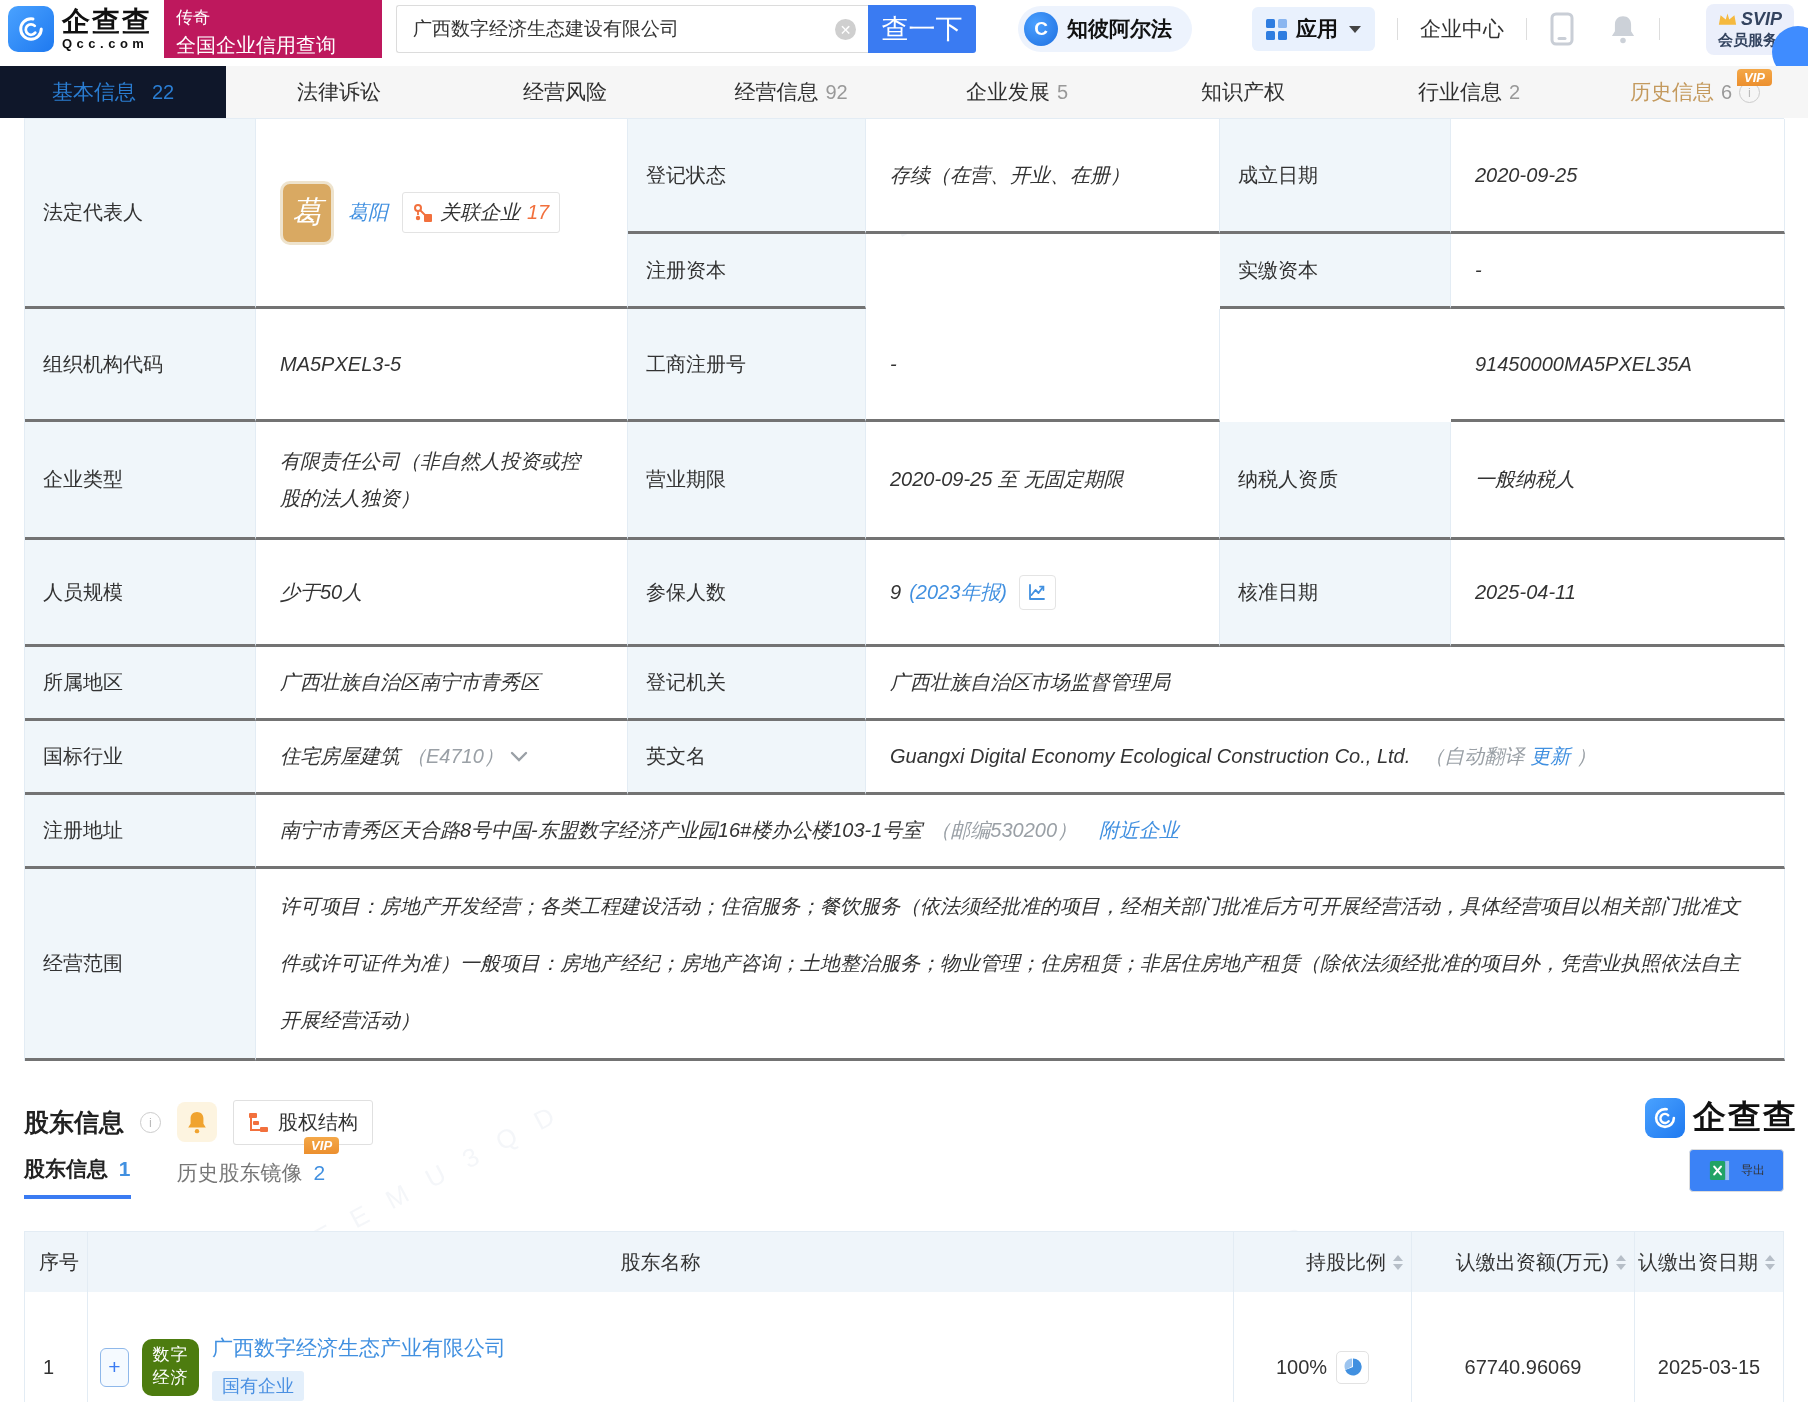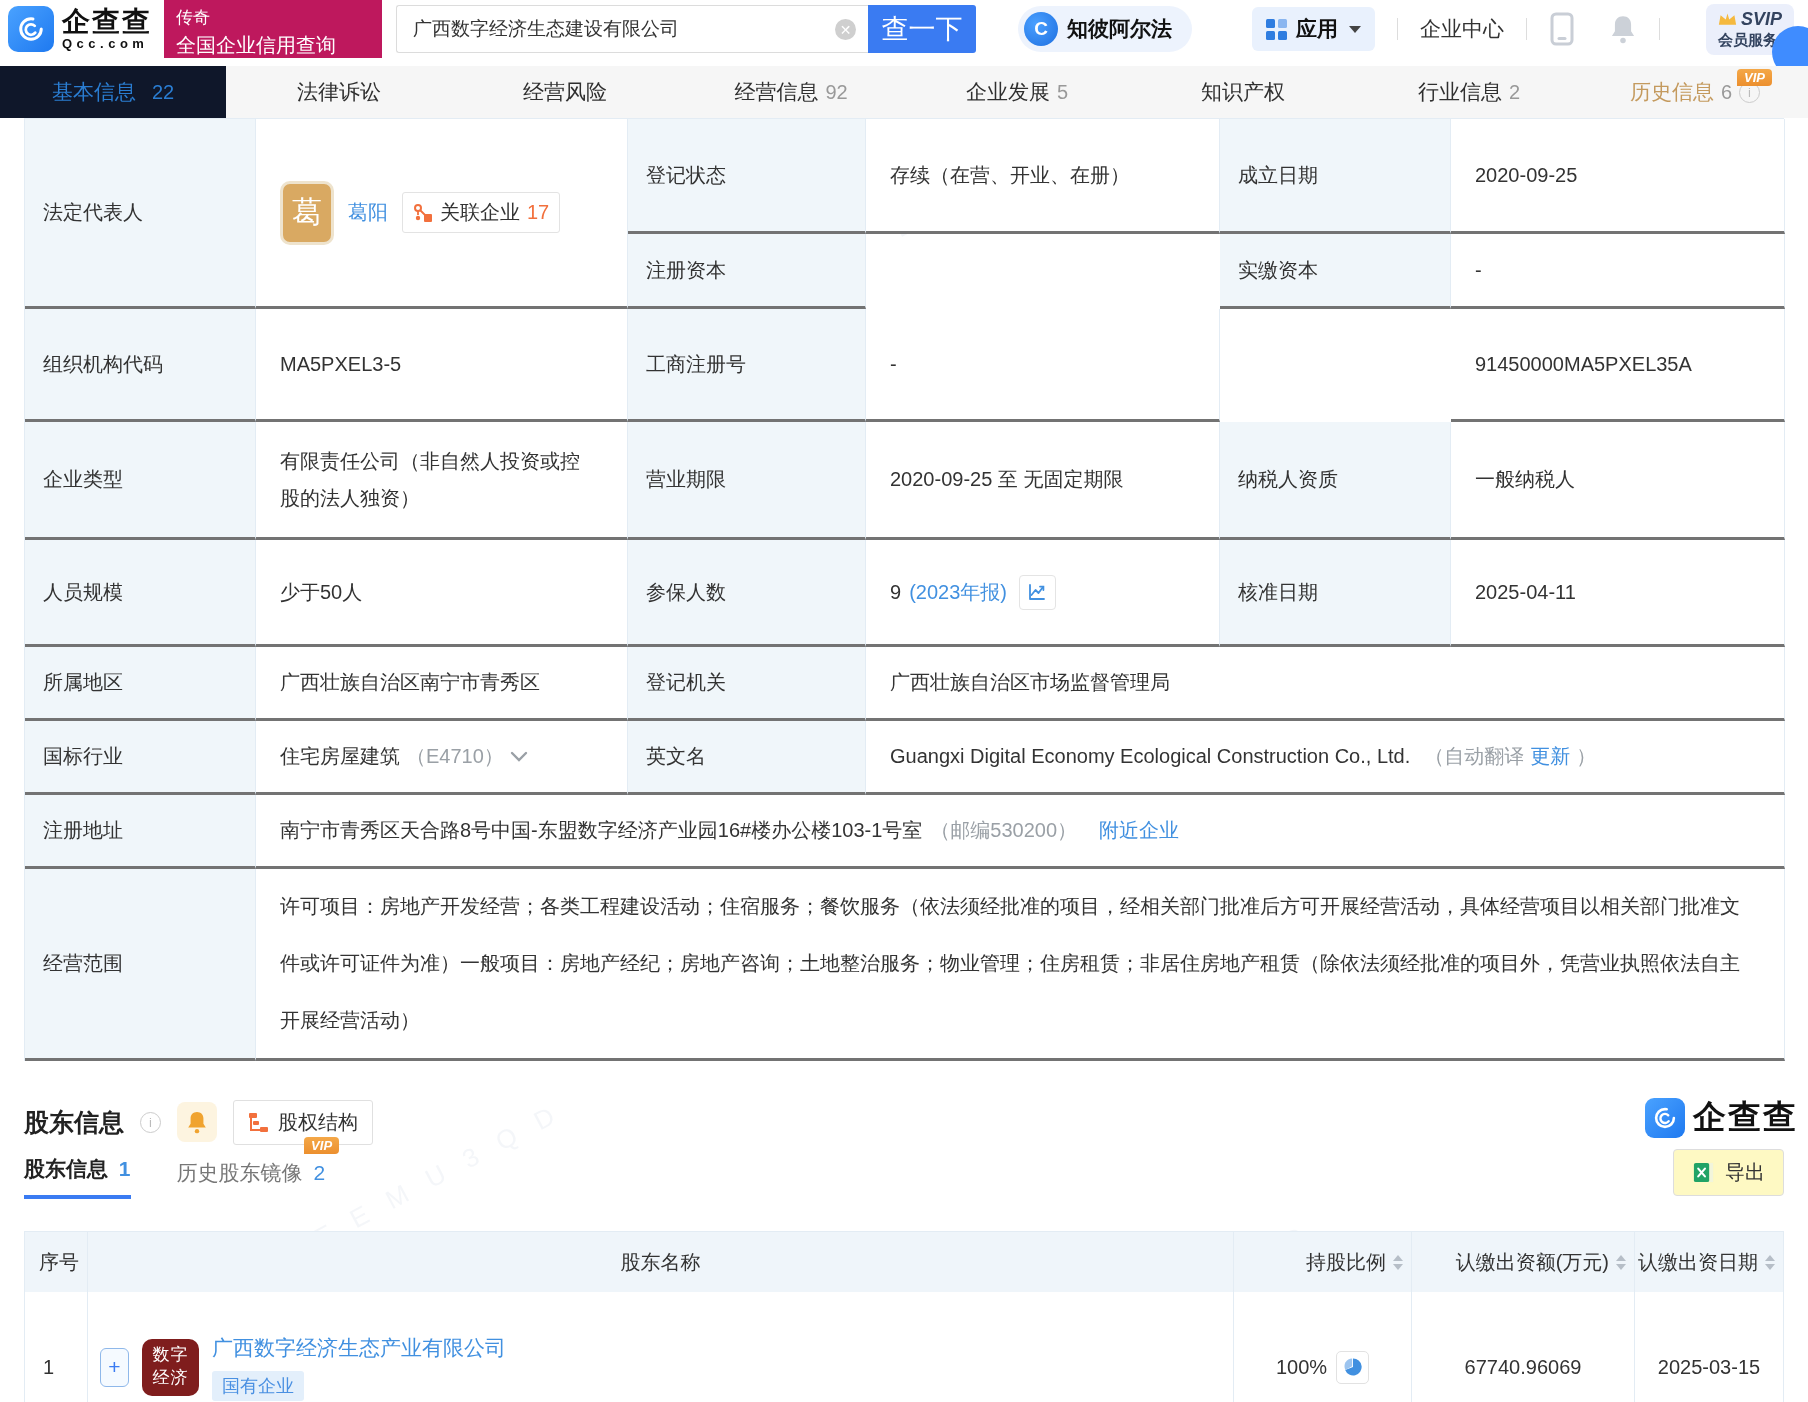--- a/index.html
+++ b/index.html
@@ -64,21 +64,21 @@
   .info-circle { width:21px; height:21px; border:1.5px solid #ccc; border-radius:50%; color:#bbb; font-size:13px;
                  display:flex; align-items:center; justify-content:center; font-style:normal; }
 
   
   .grid { position:relative; z-index:1; margin:0 24px; width:1760px; display:grid;
           grid-template-columns:231px 372px 238px 354px 231px 334px;
           grid-template-rows:115px 75px 113px 118px 107px 74px 74px 74px 192px;
           border-top:1px solid #e3ecf4; border-left:1px solid #e3ecf4; font-size:20px; }
   .cell { border-right:1px solid #e3ecf4; border-bottom:3px solid #737373; display:flex; align-items:center; }
   .lbl { background:#f0f6fa; padding:0 18px; color:#333; }
-  .val { background:#fff; padding:0 24px; color:#333; }
+  .val { background:#fff; padding:0 24px; color:#333;font-style:italic; }
   .muted { color:#9aa0a6; }
   a.lnk, .lnk { color:#4190e0; text-decoration:none; cursor:pointer; }
   .avatar-ge { width:54px; height:64px; background:#d9a962; border:3px solid #eee3cd; border-radius:10px; color:#fff;
                font-size:30px; display:flex; align-items:center; justify-content:center; flex:0 0 auto; }
   .chip { display:flex; align-items:center; gap:7px; border:1px solid #e3e3e3; border-radius:3px; padding:6px 10px;
           font-size:20px; color:#333; background:#fff; }
   .chip .num { color:#f2703d; }
   .iconbox { width:37px; height:35px; border:1px solid #e4e4e4; border-radius:4px; display:flex; align-items:center;
              justify-content:center; margin-left:12px; background:#fff; }
   .gap8 { display:inline-block; width:8px; }
@@ -91,21 +91,21 @@
   .sh-title { font-size:25px; font-weight:700; color:#222; }
   .bell-btn { width:40px; height:40px; border-radius:8px; background:#fdf4e0; display:flex; align-items:center;
               justify-content:center; }
   .structure-btn { display:flex; align-items:center; gap:9px; border:1px solid #e0e0e0; border-radius:3px;
                    background:#fff; padding:8px 14px; font-size:20px; color:#333; }
   .sh-logo { position:absolute; right:-14px; top:-4px; display:flex; align-items:center; gap:8px; }
   .sh-logo-mark { width:40px; height:40px; border-radius:9px; background:linear-gradient(135deg,#4aa2ff,#1e79f0);
                   display:flex; align-items:center; justify-content:center; }
   .sh-logo-txt { font-size:33px; font-weight:800; color:#111; letter-spacing:2px; }
   .export-btn { position:absolute; right:0; top:50px; display:flex; align-items:center; gap:10px; border:1px solid #ddd;
-                border-radius:4px; padding:9px 18px; font-size:20px; color:#333; background:#fef9c3; }
+                border-radius:4px; padding:9px 18px; font-size:12px; color:#333; background:#3b82f6; }
   .sh-tabs { margin-top:10px; display:flex; gap:46px; align-items:flex-end; }
   .sh-tab { font-size:21px; color:#777; position:relative; padding-bottom:12px; cursor:pointer; }
   .sh-tab .cnt { color:#4190e0; margin-left:5px; }
   .sh-tab.active { color:#222; font-weight:600; border-bottom:4px solid #3a7bf2; }
   .sh-tab .vip-badge { position:absolute; top:-22px; right:-14px; }
 
   .sh-table { margin-top:32px; width:1760px; border:1px solid #e3ecf4; border-bottom:none; font-size:20px; }
   .sh-header, .sh-row { display:grid; grid-template-columns:63px 1146px 178px 223px 148px; }
   .sh-header { background:#eff5fa; height:60px; }
   .sh-h, .sh-c { display:flex; align-items:center; border-right:1px solid #e3ecf4; }
@@ -115,21 +115,21 @@
   .h-right { justify-content:flex-end; padding-right:8px; }
   .sort { display:inline-flex; flex-direction:column; gap:3px; margin-left:7px; }
   .sort i { display:block; width:0; height:0; border-left:5px solid transparent; border-right:5px solid transparent; }
   .sort .up { border-bottom:6px solid #b6bec7; }
   .sort .down { border-top:6px solid #b6bec7; }
   .sh-row { height:150px; background:#fff; }
   .no-cell { padding-left:18px; }
   .name-cell { gap:13px; padding-left:12px; }
   .expand-box { width:29px; height:39px; border:1px solid #8fb8ea; background:#f5faff; border-radius:6px; color:#3a7bf2;
                 font-size:21px; display:flex; align-items:center; justify-content:center; }
-  .sh-avatar { width:57px; height:57px; border-radius:10px; background:#7f1d1d; color:#fff; font-size:17px;
+  .sh-avatar { width:57px; height:57px; border-radius:10px; background:#4d7c0f; color:#fff; font-size:17px;
                line-height:1.35; display:flex; flex-direction:column; align-items:center; justify-content:center;
                letter-spacing:1px; }
   .name-col { display:flex; flex-direction:column; gap:9px; }
   .sh-name { color:#4190e0; font-size:21px; }
   .sh-tag { align-self:flex-start; background:#e3effb; color:#4a90e2; font-size:18px; padding:3px 10px; border-radius:3px; }
   .ratio-cell { justify-content:center; gap:9px; }
   .pie-box { width:33px; height:33px; border:1px solid #e2e2e2; border-radius:5px; display:flex; align-items:center;
              justify-content:center; background:#fff; }
   .center-cell { justify-content:center; }
 </style>

